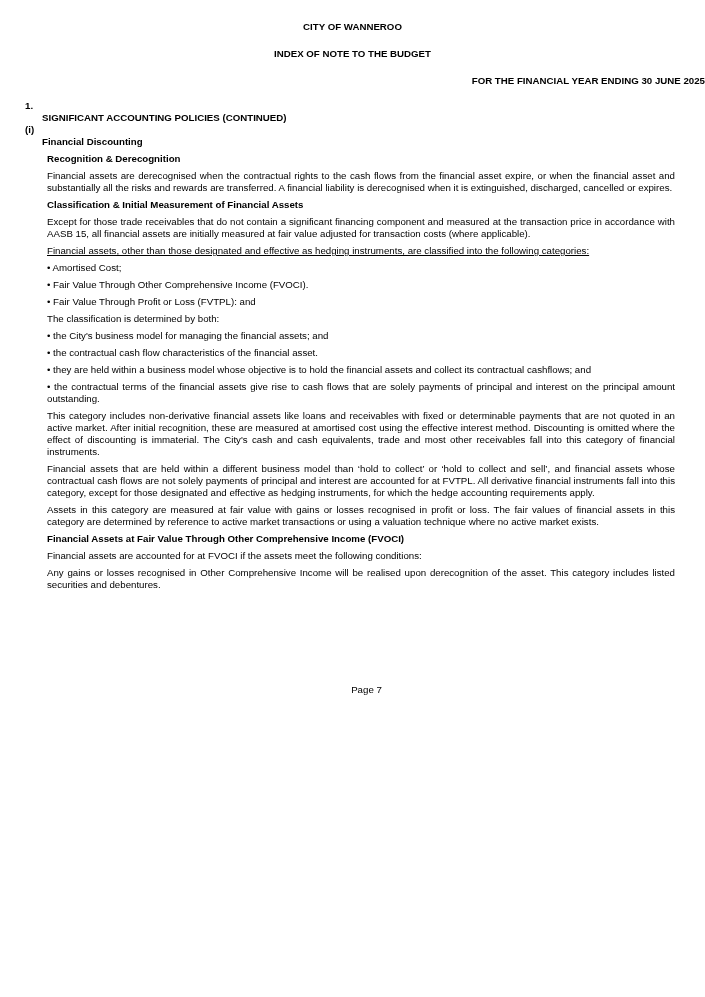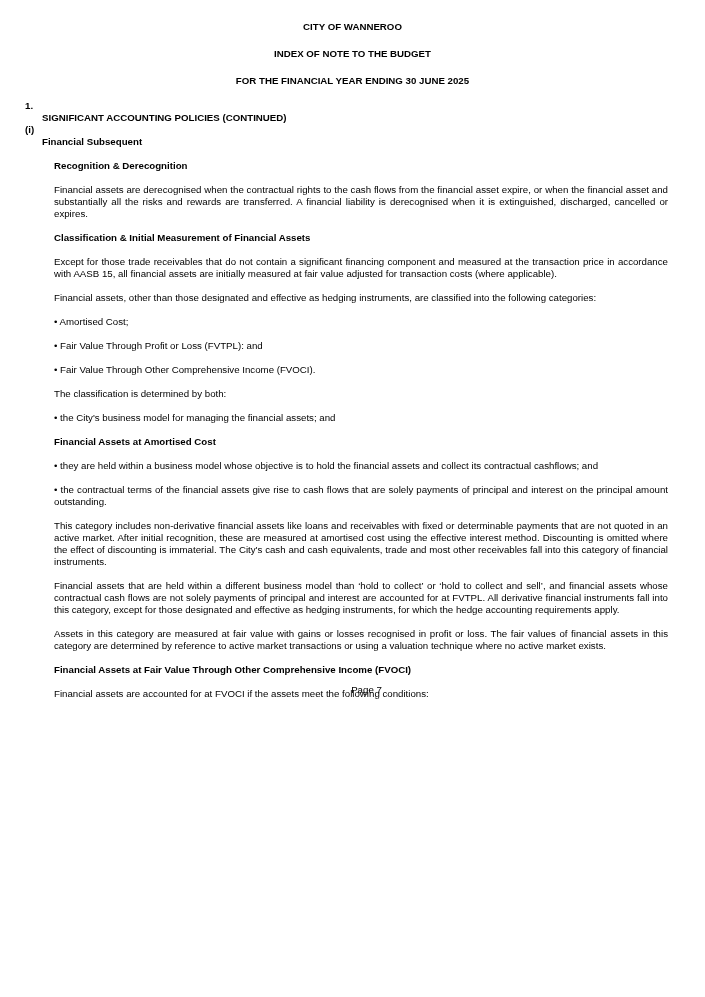--- a/index.html
+++ b/index.html
@@ -21,48 +21,48 @@
     overflow: hidden;
   }
   .bold { font-weight: bold; margin-top: 12px; }
 
   .doc-header {
     padding-top: 21px;
     text-align: center;
     font-weight: bold;
   }
   .doc-header .hline { margin-bottom: 15px; }
-  .doc-header .hline:last-child { margin-bottom: 13px; }
+  .doc-header .hline:last-child { margin-bottom: 13px; text-align: right; }
 
   .sec-rows { padding-left: 25px; padding-right: 25px; }
   .row { display: flex; }
   .marker {
     flex: 0 0 17px;
     width: 17px;
     font-weight: bold;
   }
 
   .content {
     padding-left: 42px;
     padding-right: 25px;
     text-align: justify;
   }
   .content p, .content h3, .content .bullet {
-    margin: 12px;
+    margin: 5px;
     padding: 0;
   }
   .content h3 {
     font-size: inherit;
     line-height: inherit;
     font-weight: bold;
     text-align: left;
   }
 
   .mt2  { margin-top: 2px; }
-  .mt8  { margin-top: 8px; }
+  .mt8  { margin-top: 8px; text-decoration: underline; }
   .mt11 { margin-top: 11px; }
   .mt12 { margin-top: 12px; }
   .mt13 { margin-top: 13px; }
   .mt14 { margin-top: 14px; }
   .mt15 { margin-top: 15px; }
   .mt16 { margin-top: 16px; }
   .mt17 { margin-top: 17px; }
   .mt28 { margin-top: 28px; }
 
   .page-footer {
@@ -85,52 +85,53 @@
     <div class="hline">FOR THE FINANCIAL YEAR ENDING 30 JUNE 2025</div>
   </header>
 
   <div class="sec-rows">
     <div class="row">
       <span class="marker">1.</span>
       <span class="bold">SIGNIFICANT ACCOUNTING POLICIES (CONTINUED)</span>
     </div>
     <div class="row">
       <span class="marker">(i)</span>
-      <span class="bold">Financial Subsequent</span>
+      <span class="bold">Financial Discounting</span>
     </div>
   </div>
 
   <main class="content">
 
     <h3>Recognition &amp; Derecognition</h3>
     <p class="mt28">Financial assets are derecognised when the contractual rights to the cash flows from the financial asset expire, or when the financial asset and substantially all the risks and rewards are transferred. A financial liability is derecognised when it is extinguished, discharged, cancelled or expires.</p>
 
     <h3 class="mt11">Classification &amp; Initial Measurement of Financial Assets</h3>
     <p class="mt2">Except for those trade receivables that do not contain a significant financing component and measured at the transaction price in accordance with AASB 15, all financial assets are initially measured at fair value adjusted for transaction costs (where applicable).</p>
 
     <p class="mt8">Financial assets, other than those designated and effective as hedging instruments, are classified into the following categories:</p>
     <div class="bullet">• Amortised Cost;</div>
+    <div class="bullet">• Fair Value Through Other Comprehensive Income (FVOCI).</div>
     <div class="bullet">• Fair Value Through Profit or Loss (FVTPL): and</div>
-    <div class="bullet">• Fair Value Through Other Comprehensive Income (FVOCI).</div>
 
     <p class="mt17">The classification is determined by both:</p>
     <div class="bullet">• the City's business model for managing the financial assets; and</div>
+    <div class="bullet">• the contractual cash flow characteristics of the financial asset.</div>
 
 
 
-    <h3 class="mt13">Financial Assets at Amortised Cost</h3>
     <div class="bullet">• they are held within a business model whose objective is to hold the financial assets and collect its contractual cashflows; and</div>
     <div class="bullet">• the contractual terms of the financial assets give rise to cash flows that are solely payments of principal and interest on the principal amount outstanding.</div>
     <p class="mt14">This category includes non-derivative financial assets like loans and receivables with fixed or determinable payments that are not quoted in an active market. After initial recognition, these are measured at amortised cost using the effective interest method. Discounting is omitted where the effect of discounting is immaterial.  The City's cash and cash equivalents, trade and most other receivables fall into this category of financial instruments.</p>
 
     <p class="mt11">Financial assets that are held within a different business model than ‘hold to collect’ or ‘hold to collect and sell’, and financial assets whose contractual cash flows are not solely payments of principal and interest are accounted for at FVTPL. All derivative financial instruments fall into this category, except for those designated and effective as hedging instruments, for which the hedge accounting requirements apply.</p>
     <p class="mt12">Assets in this category are measured at fair value with gains or losses recognised in profit or loss. The fair values of financial assets in this category are determined by reference to active market transactions or using a valuation technique where no active market exists.</p>
 
     <h3 class="mt17">Financial Assets at Fair Value Through Other Comprehensive Income (FVOCI)</h3>
     <p>Financial assets are accounted for at FVOCI if the assets meet the following conditions:</p>
+    <p class="mt13">Any gains or losses recognised in Other Comprehensive Income will be realised upon derecognition of the asset. This category includes listed securities and debentures.</p>
 
   </main>
 
   <footer class="page-footer">
     <span>Page 7</span>
   </footer>
 
 </div>
 
 </body></html>

